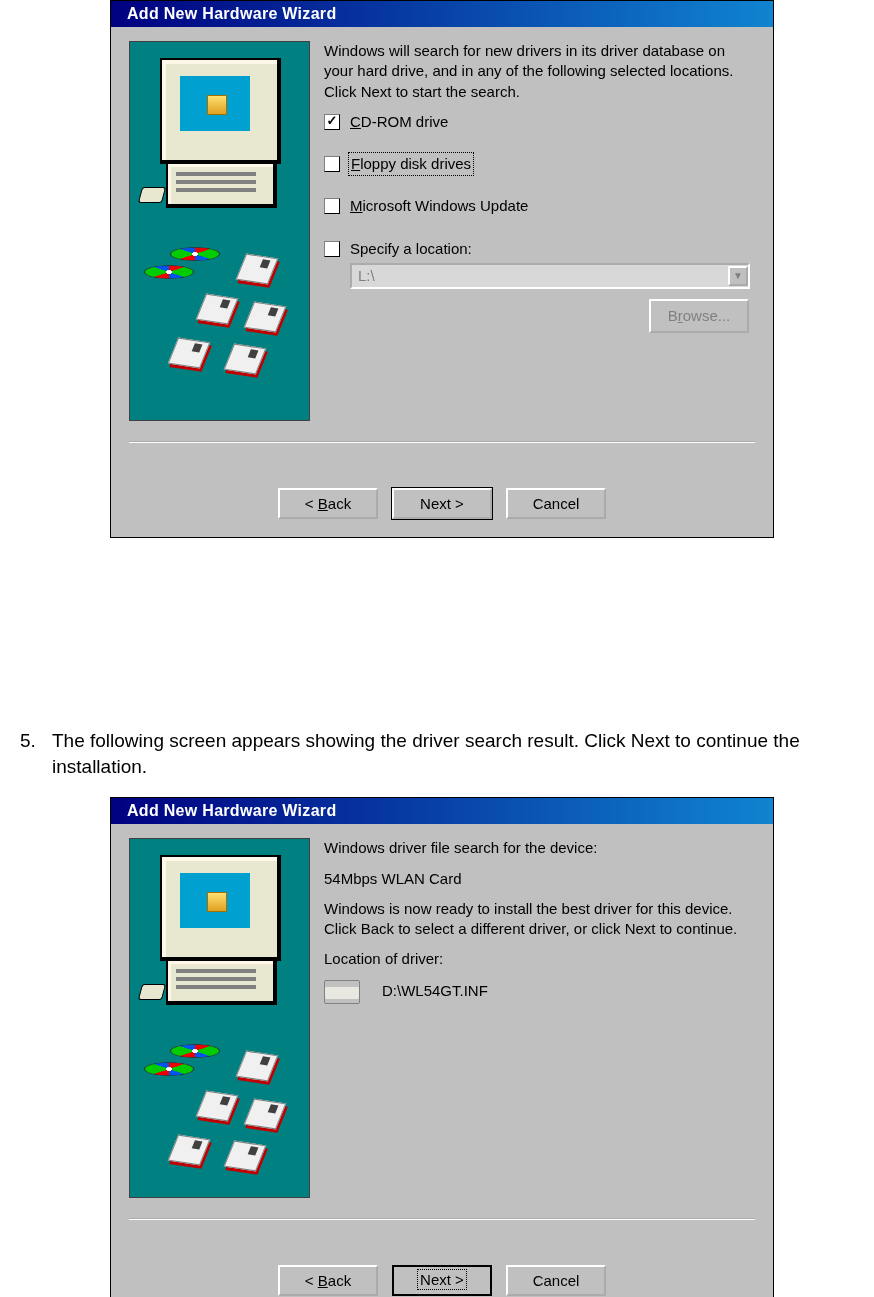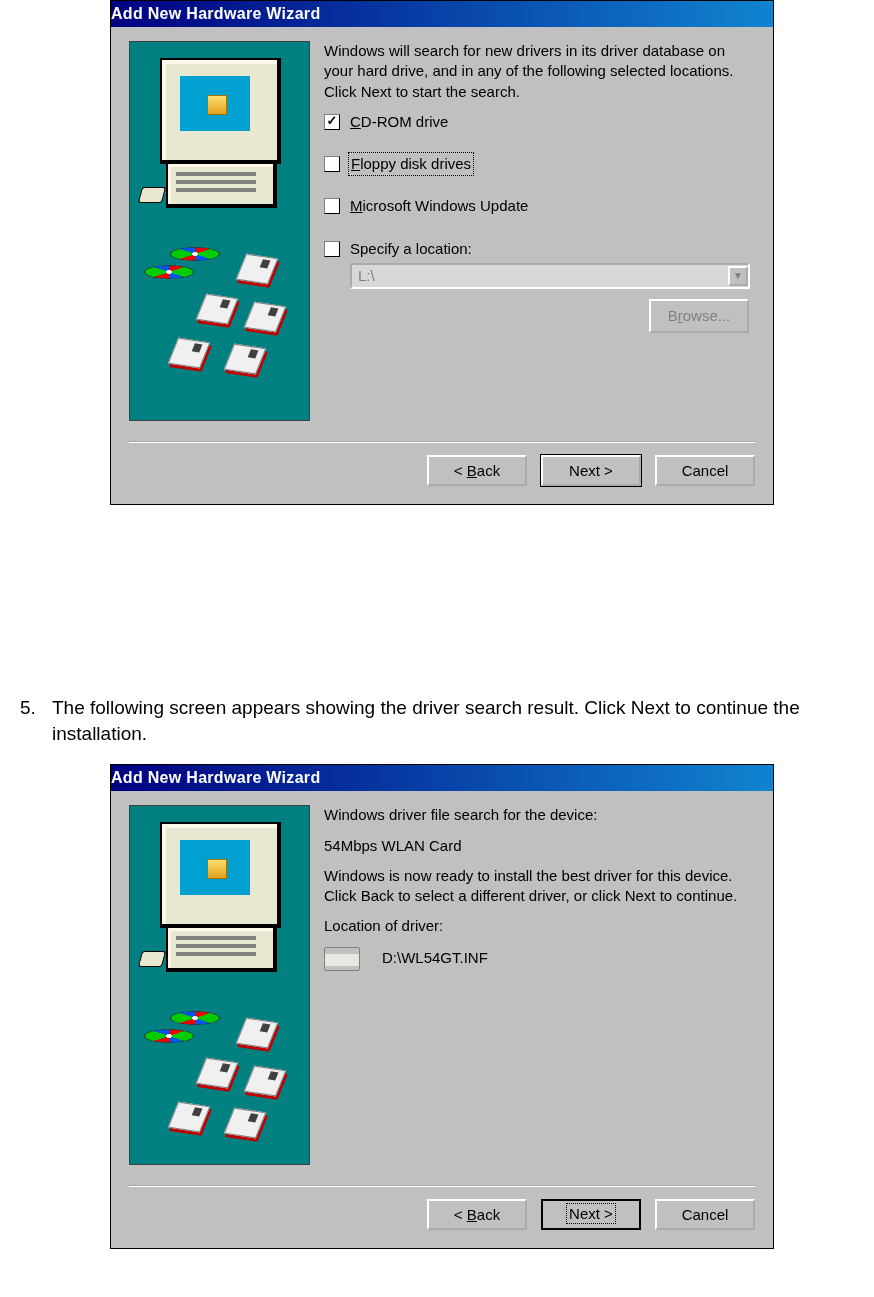--- a/index.html
+++ b/index.html
@@ -21,21 +21,21 @@
     box-sizing:border-box;
   }
   .dialog2{
     margin-top:18px;
   }
   .titlebar{
     background:linear-gradient(to right,#000080,#1084d0);
     color:#fff;
     font-weight:bold;
     font-size:16px;
-    padding:4px 0;
+    padding:4px 16px;
     letter-spacing:0.3px;
   }
   .dlg-body{
     display:flex;
     padding:14px 18px 0 18px;
     gap:14px;
   }
   .sidebar{
     width:181px;
     height:380px;
@@ -124,22 +124,23 @@
     background:#c0c0c0; border:2px outset #fff;
     padding:5px 16px; width:100px; text-align:center;
     font-size:15px; box-sizing:border-box;
   }
   .btn.disabled{color:#808080;}
   .btn.default{outline:1px solid #000;}
   .btn.default-strong{border:2px solid #000; padding:4px 0;}
   .btn.default-strong .dot-focus{display:inline-block;}
   .sep{border-top:2px groove #fff;margin:20px 18px 0 18px;}
   .btnrow{
-    display:flex; justify-content:flex-end; gap:14px;
+    display:flex; justify-content:center; gap:14px;
     padding:12px 18px 18px 18px;
+    margin-top:33px;
   }
   .step{
     margin:190px 0 0 0;
     padding:0 10px 0 20px;
     display:flex;
     gap:10px;
     line-height:1.35;
   }
   .step-num{min-width:22px;}
   .bold{font-weight:normal;}

